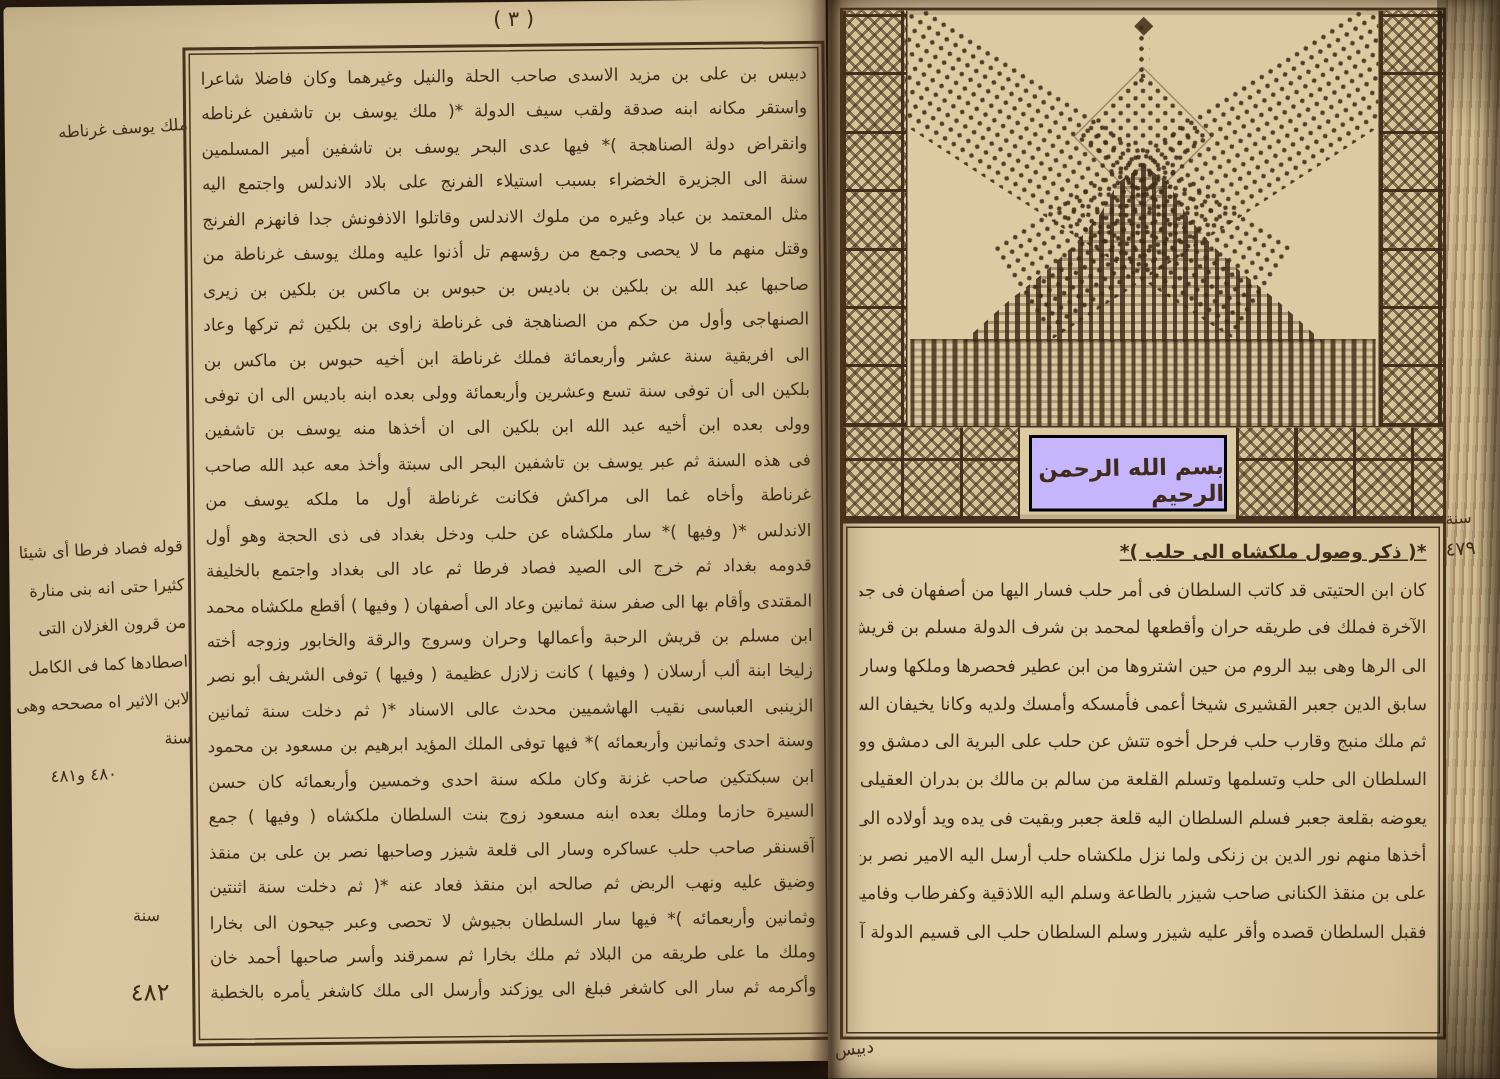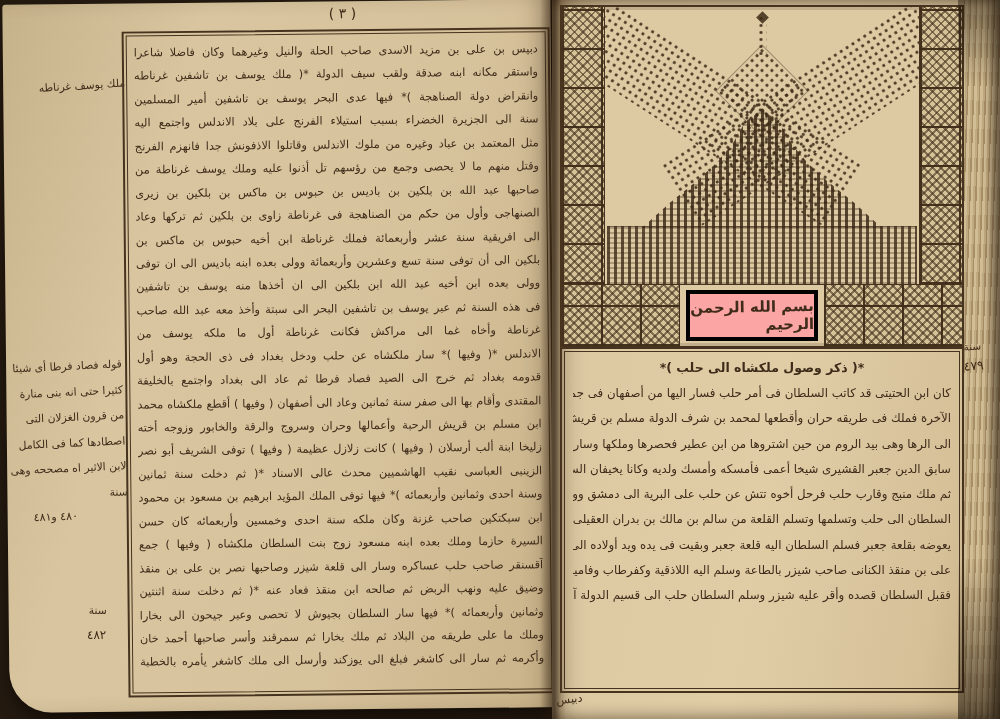--- a/index.html
+++ b/index.html
@@ -30,21 +30,21 @@
       font-size:14px;letter-spacing:2px;}
   .lp-frame{position:absolute;left:119px;top:28px;width:424px;height:662px;border:2px solid #46331f;}
   .lp-frame-inner{position:absolute;inset:2px;border:1px solid #46331f;padding:5px 7px 4px 7px;overflow:hidden;}
   .lp-line{direction:rtl;font-size:11.3px;line-height:23.45px;height:23.45px;
       white-space:nowrap;overflow:hidden;text-align:justify;text-align-last:justify;}
   .note{position:absolute;direction:rtl;font-size:10.8px;}
   .note-top{left:2px;top:76px;width:120px;transform:rotate(-3deg);}
   .note-mid{left:-14px;top:350px;width:132px;line-height:25.5px;text-align:right;transform:rotate(-2deg);}
   .note-years{left:26px;top:506px;transform:rotate(-2deg);font-size:11px;letter-spacing:1px;}
   .note-yr-label{left:80px;top:600px;}
-  .note-yr{left:78px;top:624px;font-size:12px;letter-spacing:2px;}
+  .note-yr{left:78px;top:648px;font-size:16px;letter-spacing:2px;}
 
   
   .ornament{position:absolute;left:8px;top:5px;width:400px;height:339px;
       border:2px solid #46331f;background:#ddcaa3;
       box-shadow:inset 0 0 0 3px rgba(70,51,31,.18);}
   .tiles{background-color:#d6c297;
       background-image:
         repeating-linear-gradient(45deg,rgba(62,43,24,.55) 0 2px,rgba(0,0,0,0) 2px 6px),
         repeating-linear-gradient(-45deg,rgba(62,43,24,.55) 0 2px,rgba(0,0,0,0) 2px 6px),
         repeating-linear-gradient(0deg,rgba(62,43,24,.95) 0 2px,rgba(0,0,0,0) 2px 39px),
@@ -70,27 +70,27 @@
       clip-path:polygon(50% 0%,57% 10%,62% 28%,69% 45%,77% 60%,88% 78%,100% 100%,
                         0% 100%,12% 78%,23% 60%,31% 45%,38% 28%,43% 10%);}
   .fence{position:absolute;left:2px;right:2px;bottom:0;height:57px;
       border-top:1px solid rgba(62,43,24,.5);
       background-image:
         repeating-linear-gradient(90deg,rgba(62,43,24,.8) 0 3px,rgba(0,0,0,0) 3px 7px),
         repeating-linear-gradient(0deg,rgba(62,43,24,.3) 0 2px,rgba(0,0,0,0) 2px 5px);}
   .orn-bottom{position:absolute;left:0;right:0;bottom:0;height:61px;border-top:1.5px solid #46331f;display:flex;}
   .orn-bt-left{width:118px;}
   .orn-bt-right{width:138px;}
-  .cartouche{flex:1;margin:5px 6px;background:#fca5a5;border:4px solid #000000;
-      display:flex;align-items:center;justify-content:center;}
+  .cartouche{flex:1;margin:5px 6px;background:#c4b5fd;border:2px solid #000000;
+      display:flex;align-items:flex-end;justify-content:center;}
   .basmala{font-size:15px;font-weight:bold;transform:rotate(-1deg);direction:rtl;}
 
   .rp-frame{position:absolute;left:8px;top:347px;width:400px;height:342px;border:2px solid #46331f;}
   .rp-frame-inner{position:absolute;inset:2px;border:1px solid #46331f;padding:3px 8px 2px 8px;overflow:hidden;}
-  .rp-heading{direction:rtl;text-align:center;font-size:12.5px;font-weight:bold;line-height:26px;height:26px;}
+  .rp-heading{direction:rtl;font-size:12.5px;font-weight:bold;line-height:26px;height:26px;text-decoration:underline;}
   .rp-line{direction:rtl;font-size:11.8px;line-height:25.3px;height:25.3px;
       white-space:nowrap;overflow:hidden;text-align:justify;text-align-last:justify;}
   .year479{position:absolute;left:963px;top:340px;z-index:6;transform:rotate(-4deg);
       font-size:10.5px;text-align:center;direction:rtl;}
   .year479 .num{font-size:12.5px;letter-spacing:3px;margin-top:6px;}
   .catchword{position:absolute;left:556px;top:692px;z-index:6;font-size:11.5px;
       transform:rotate(-7deg);direction:rtl;}
 </style>
 </head>
 <body>
@@ -174,20 +174,21 @@
     <div class="rp-frame">
       <div class="rp-frame-inner">
         <div class="rp-heading">*( ذكر وصول ملكشاه الى حلب )*</div>
         <div class="rp-line">كان ابن الحتيتى قد كاتب السلطان فى أمر حلب فسار اليها من أصفهان فى جمادى</div>
         <div class="rp-line">الآخرة فملك فى طريقه حران وأقطعها لمحمد بن شرف الدولة مسلم بن قريش وسار</div>
         <div class="rp-line">الى الرها وهى بيد الروم من حين اشتروها من ابن عطير فحصرها وملكها وسار الى</div>
         <div class="rp-line">سابق الدين جعبر القشيرى شيخا أعمى فأمسكه وأمسك ولديه وكانا يخيفان السبيل</div>
         <div class="rp-line">ثم ملك منبج وقارب حلب فرحل أخوه تتش عن حلب على البرية الى دمشق ووصل</div>
         <div class="rp-line">السلطان الى حلب وتسلمها وتسلم القلعة من سالم بن مالك بن بدران العقيلى على أن</div>
         <div class="rp-line">يعوضه بقلعة جعبر فسلم السلطان اليه قلعة جعبر وبقيت فى يده ويد أولاده الى ان</div>
+        <div class="rp-line">أخذها منهم نور الدين بن زنكى ولما نزل ملكشاه حلب أرسل اليه الامير نصر بن</div>
         <div class="rp-line">على بن منقذ الكنانى صاحب شيزر بالطاعة وسلم اليه اللاذقية وكفرطاب وفامية</div>
         <div class="rp-line">فقبل السلطان قصده وأقر عليه شيزر وسلم السلطان حلب الى قسيم الدولة آقسنقر</div>
       </div>
     </div>
   </div>
 
   <div class="year479">
     <div>سنة</div>
     <div class="num">٤٧٩</div>
   </div>

